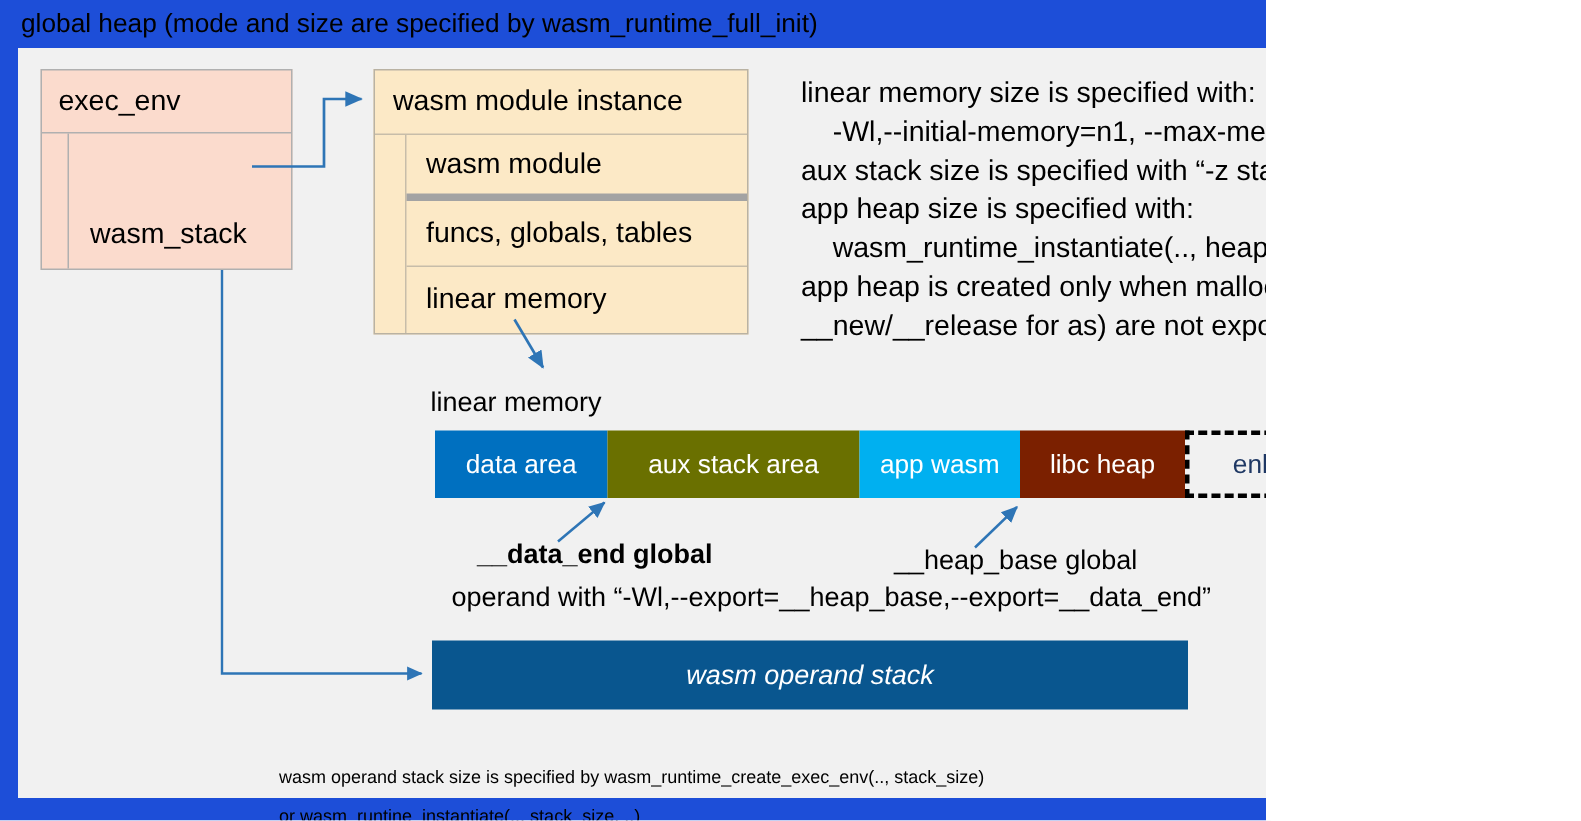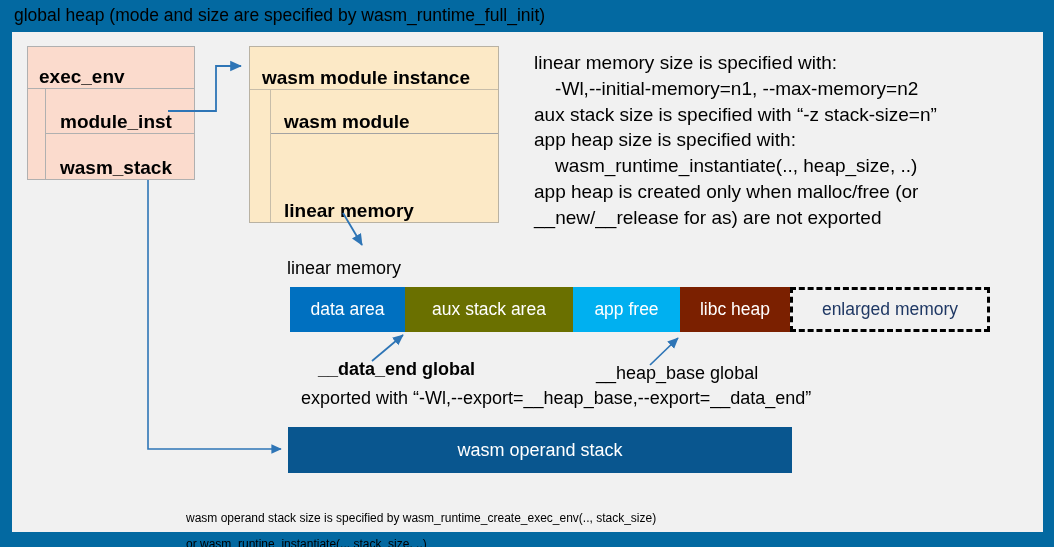--- a/index.html
+++ b/index.html
@@ -5,23 +5,23 @@
   html, body {
     margin: 0;
     padding: 0;
     background: #ffffff;
   }
   body {
     font-family: "Liberation Sans", sans-serif;
   }
   #canvas {
     position: relative;
-    width: 1054px;
+    width: 844px;
     height: 547px;
-    background: #0369a1;
+    background: #1d4ed8;
     overflow: hidden;
   }
   .abs { position: absolute; }
 
   
   #title {
     left: 14px;
     top: 3px;
     font-size: 17.5px;
     color: #000000;
@@ -35,22 +35,21 @@
     top: 32px;
     width: 1031px;
     height: 500px;
     background: #f1f1f1;
   }
 
   
   .box {
     box-sizing: border-box;
     display: flex;
-    align-items: flex-end;
-    font-weight: bold;
+    align-items: center;
   }
   .cell-label {
     font-size: 19px;
     color: #000000;
     white-space: nowrap;
   }
   #exec-env-outer {
     left: 27px;
     top: 46px;
     width: 168px;
@@ -121,21 +120,21 @@
     border-right: 1px solid #c7bda9;
     box-sizing: border-box;
   }
   .wmi-row {
     left: 271px;
     width: 227px;
     height: 44px;
     box-sizing: border-box;
     padding-left: 13px;
   }
-  #wmi-row-0 { top: 90px;  border-bottom: 1px solid #a3a3a3; }
+  #wmi-row-0 { top: 90px;  border-bottom: 5px solid #a3a3a3; }
   #wmi-row-1 { top: 134px; border-bottom: 1px solid #c7bda9; }
   #wmi-row-2 { top: 178px; }
 
   
   #info-block {
     left: 534px;
     top: 50px;
     font-size: 19px;
     color: #000000;
     line-height: 25.8px;
@@ -239,34 +238,34 @@
 
   <div class="abs" id="title">global heap (mode and size are specified by wasm_runtime_full_init)</div>
 
   <div class="abs" id="panel" style="background: rgb(241, 241, 241);"></div>
 
   <div class="abs" id="exec-env-outer"></div>
   <div class="abs box" id="exec-env-title">
     <span class="cell-label">exec_env</span>
   </div>
   <div class="abs" id="exec-env-gutter"></div>
-  <div class="abs box" id="module-inst-cell">
-    <span class="cell-label">module_inst</span>
-  </div>
   <div class="abs box" id="wasm-stack-cell">
     <span class="cell-label">wasm_stack</span>
   </div>
 
   <div class="abs" id="wmi-outer"></div>
   <div class="abs box" id="wmi-title">
     <span class="cell-label">wasm module instance</span>
   </div>
   <div class="abs" id="wmi-gutter"></div>
   <div class="abs box wmi-row" id="wmi-row-0">
     <span class="cell-label">wasm module</span>
+  </div>
+  <div class="abs box wmi-row" id="wmi-row-1">
+    <span class="cell-label">funcs, globals, tables</span>
   </div>
   <div class="abs box wmi-row" id="wmi-row-2">
     <span class="cell-label">linear memory</span>
   </div>
 
   <div class="abs" id="info-block">linear memory size is specified with:
     -Wl,--initial-memory=n1, --max-memory=n2
 aux stack size is specified with “-z stack-size=n”
 app heap size is specified with:
     wasm_runtime_instantiate(.., heap_size, ..)
@@ -276,35 +275,35 @@
   <div class="abs" id="lm-caption">linear memory</div>
 
   <div class="abs" id="mem-bar">
     <div class="seg" style="width: 115px; background: rgb(0, 112, 192);">
       <span>data area</span>
     </div>
     <div class="seg" style="width: 168px; background: rgb(106, 112, 0);">
       <span>aux stack area</span>
     </div>
     <div class="seg" style="width: 107px; background: rgb(0, 176, 240);">
-      <span>app free</span>
+      <span>app wasm</span>
     </div>
     <div class="seg" style="width: 110px; background: rgb(123, 32, 0);">
       <span>libc heap</span>
     </div>
     <div class="seg dashed" style="width: 200px; background: rgb(241, 241, 241); color: rgb(31, 56, 100);">
       <span>enlarged memory</span>
     </div>
   </div>
 
   <div class="abs" id="lbl-data-end">__data_end global</div>
   <div class="abs" id="lbl-heap-base">__heap_base global</div>
-  <div class="abs" id="lbl-exported">exported with “-Wl,--export=__heap_base,--export=__data_end”</div>
-
-  <div class="abs" id="operand-stack" style="background: rgb(9, 86, 143);">
+  <div class="abs" id="lbl-exported">operand with “-Wl,--export=__heap_base,--export=__data_end”</div>
+
+  <div class="abs" id="operand-stack" style="background: rgb(9, 86, 143); font-style: italic;">
     <span id="operand-stack-label">wasm operand stack</span>
   </div>
   <div class="abs" id="bottom-note">wasm operand stack size is specified by wasm_runtime_create_exec_env(.., stack_size)
 or wasm_runtine_instantiate(.., stack_size, ..)</div>
 
   <svg class="abs" id="connectors" viewBox="0 0 1054 547">
     <defs>
       <marker id="ah" markerWidth="7" markerHeight="7" refX="6" refY="3.5" orient="auto" markerUnits="strokeWidth">
         <path d="M0,0.6 L6.5,3.5 L0,6.4 z" fill="#2e75b6"></path>
       </marker>

